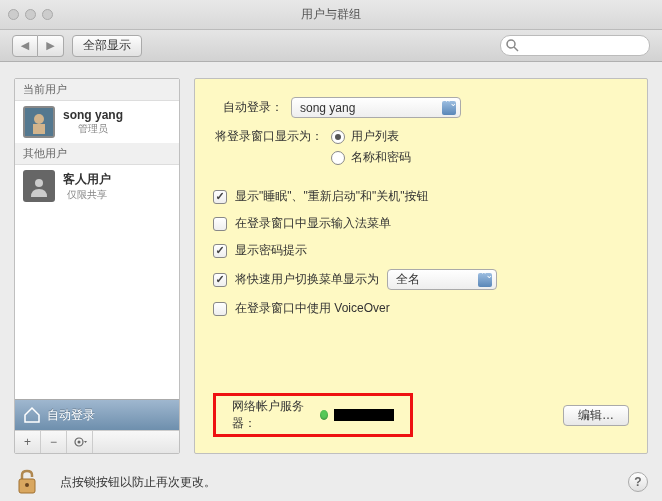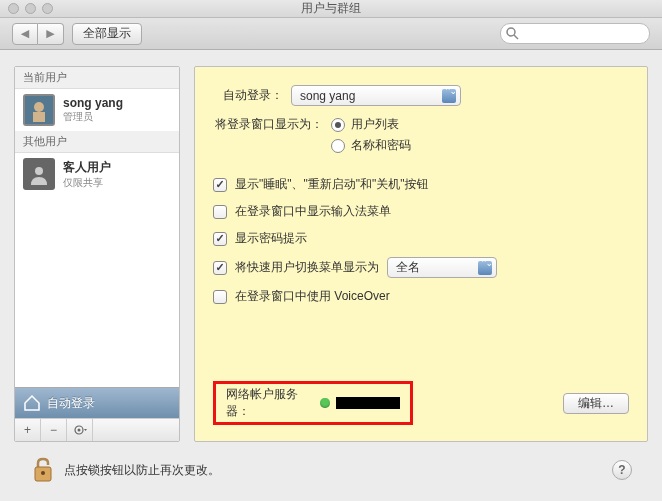--- a/index.html
+++ b/index.html
@@ -6,21 +6,21 @@
   body {
     font-family: "Lucida Grande", "Helvetica Neue", Arial, sans-serif;
     font-size: 12px;
     background: #ececec;
     width: 662px;
     height: 501px;
     overflow: hidden;
     color: #333;
   }
   .titlebar {
-    height: 18px;
+    height: 30px;
     background: linear-gradient(#e8e8e8, #d8d8d8);
     border-bottom: 1px solid #bbb;
     display: flex;
     align-items: center;
     padding: 0 8px;
     position: relative;
   }
   .traffic-lights { display: flex; gap: 6px; }
   .tl { width: 11px; height: 11px; border-radius: 50%; background: #ccc; border: 1px solid #aaa; }
   .win-title { position: absolute; left: 0; right: 0; text-align: center; font-size: 12px; color: #555; }
@@ -82,21 +82,21 @@
     display: flex; align-items: center;
     padding: 5px 8px; gap: 8px;
   }
   .avatar {
     width: 32px; height: 32px;
     background: #888; border-radius: 3px;
     display: flex; align-items: center; justify-content: center;
   }
   .uinfo { display: flex; flex-direction: column; }
   .uname { font-weight: bold; font-size: 12px; color: #333; }
-  .urole { font-size: 10px; color: #888; }
+  .urole { font-size: 10px; color: #888; text-align: center; }
   .login-options {
     background: linear-gradient(#9fb7cf,#6e8fad);
     color: #fff;
     display: flex; align-items: center;
     padding: 6px 8px; gap: 6px;
     border-top: 1px solid #aaa;
     text-shadow: 0 -1px 0 rgba(0,0,0,0.3);
   }
   .sb-footer {
     display: flex;
@@ -144,37 +144,37 @@
   }
   .radio-row { display: flex; align-items: center; margin-bottom: 4px; gap: 6px; }
   .radio { width: 14px; height: 14px; border: 1px solid #888; border-radius: 50%; background: #fff; position: relative; }
   .radio.checked::after { content:''; position:absolute; left:3px; top:3px; width:6px; height:6px; border-radius:50%; background:#555; }
   .chk-row { display: flex; align-items: center; margin-bottom: 10px; gap: 8px; }
   .chk { width: 14px; height: 14px; border: 1px solid #888; border-radius: 3px; background: linear-gradient(#fff,#eee); display:flex; align-items:center; justify-content:center; font-size:11px; color:#444; }
   .chk.checked::after { content:'✓'; font-weight:bold; }
   .netrow {
     display: flex; align-items: center;
     border: 3px solid #e11;
-    padding: 2px 10px;
+    padding: 2px 16px;
     width: 200px;
   }
   .dot { width: 10px; height: 10px; background: #57c857; border-radius: 50%; margin: 0 6px; box-shadow: inset 0 -1px 2px rgba(0,0,0,0.3); }
   .redact { width: 70px; height: 12px; background: #000; }
   .editbtn {
     margin-left: auto;
     border: 1px solid #aaa;
     background: linear-gradient(#fff,#e8e8e8);
     border-radius: 4px;
     height: 21px; padding: 0 14px;
     display: flex; align-items: center;
   }
   .footer {
     display: flex; align-items: center;
-    padding: 6px 30px;
-    gap: 8px;
+    padding: 6px 14px;
+    gap: 20px;
     text-align: right;
   }
   .lock {
     width: 26px; height: 28px;
     display: flex; align-items: center; justify-content: center;
   }
   .help {
     margin-left: auto;
     width: 20px; height: 20px;
     border: 1px solid #aaa; border-radius: 50%;

